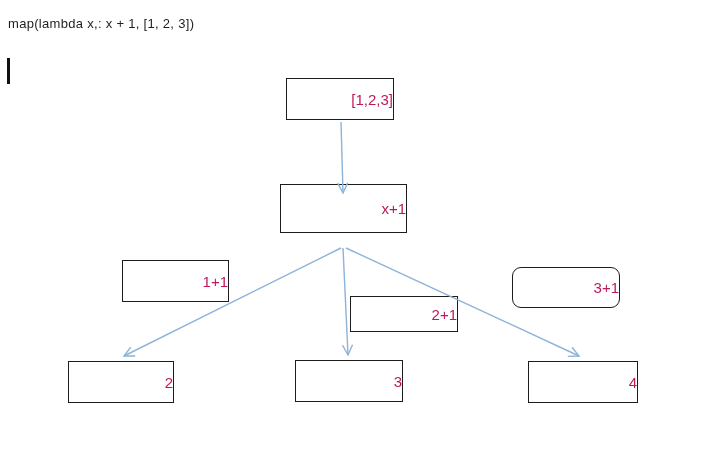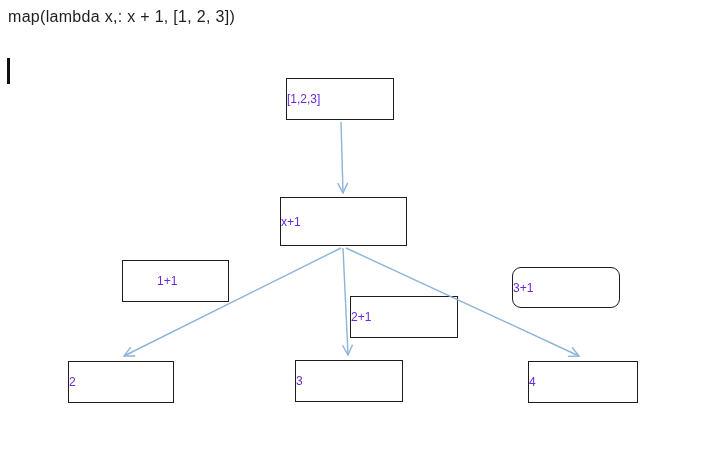--- a/index.html
+++ b/index.html
@@ -11,50 +11,50 @@
   #canvas {
     position: relative;
     width: 719px;
     height: 453px;
     background: #ffffff;
     overflow: hidden;
   }
   .code-line {
     position: absolute;
     left: 8px;
-    top: 8px;
-    font-size: 16px;
+    top: 16px;
+    font-size: 13px;
     color: #1f1f1f;
     letter-spacing: 0.3px;
     white-space: pre;
   }
   .caret {
     position: absolute;
     left: 7px;
     top: 58px;
     width: 3px;
     height: 26px;
     background: #111111;
   }
   .node {
     position: absolute;
     box-sizing: border-box;
     background: #ffffff;
     border: 1.5px solid #1c1c1c;
     display: flex;
     align-items: center;
-    justify-content: flex-start;
-    font-size: 12px;
-    color: #6d28d9;
+    justify-content: flex-end;
+    font-size: 15px;
+    color: #be185d;
     z-index: 2;
   }
   .n-input    { left: 286px; top:  78px; width: 108px; height: 42px; }
-  .n-function { left: 280px; top: 197px; width: 127px; height: 49px; }
+  .n-function { left: 280px; top: 184px; width: 127px; height: 49px; }
   .n-op1      { left: 122px; top: 260px; width: 107px; height: 42px; padding-left: 34px; }
-  .n-op2      { left: 350px; top: 296px; width: 108px; height: 42px; }
+  .n-op2      { left: 350px; top: 296px; width: 108px; height: 36px; }
   .n-op3      { left: 512px; top: 267px; width: 108px; height: 41px; border-radius: 9px; }
   .n-r1       { left:  68px; top: 361px; width: 106px; height: 42px; }
   .n-r2       { left: 295px; top: 360px; width: 108px; height: 42px; }
   .n-r3       { left: 528px; top: 361px; width: 110px; height: 42px; }
   svg.arrows {
     position: absolute;
     left: 0;
     top: 0;
     z-index: 5;
     pointer-events: none;

